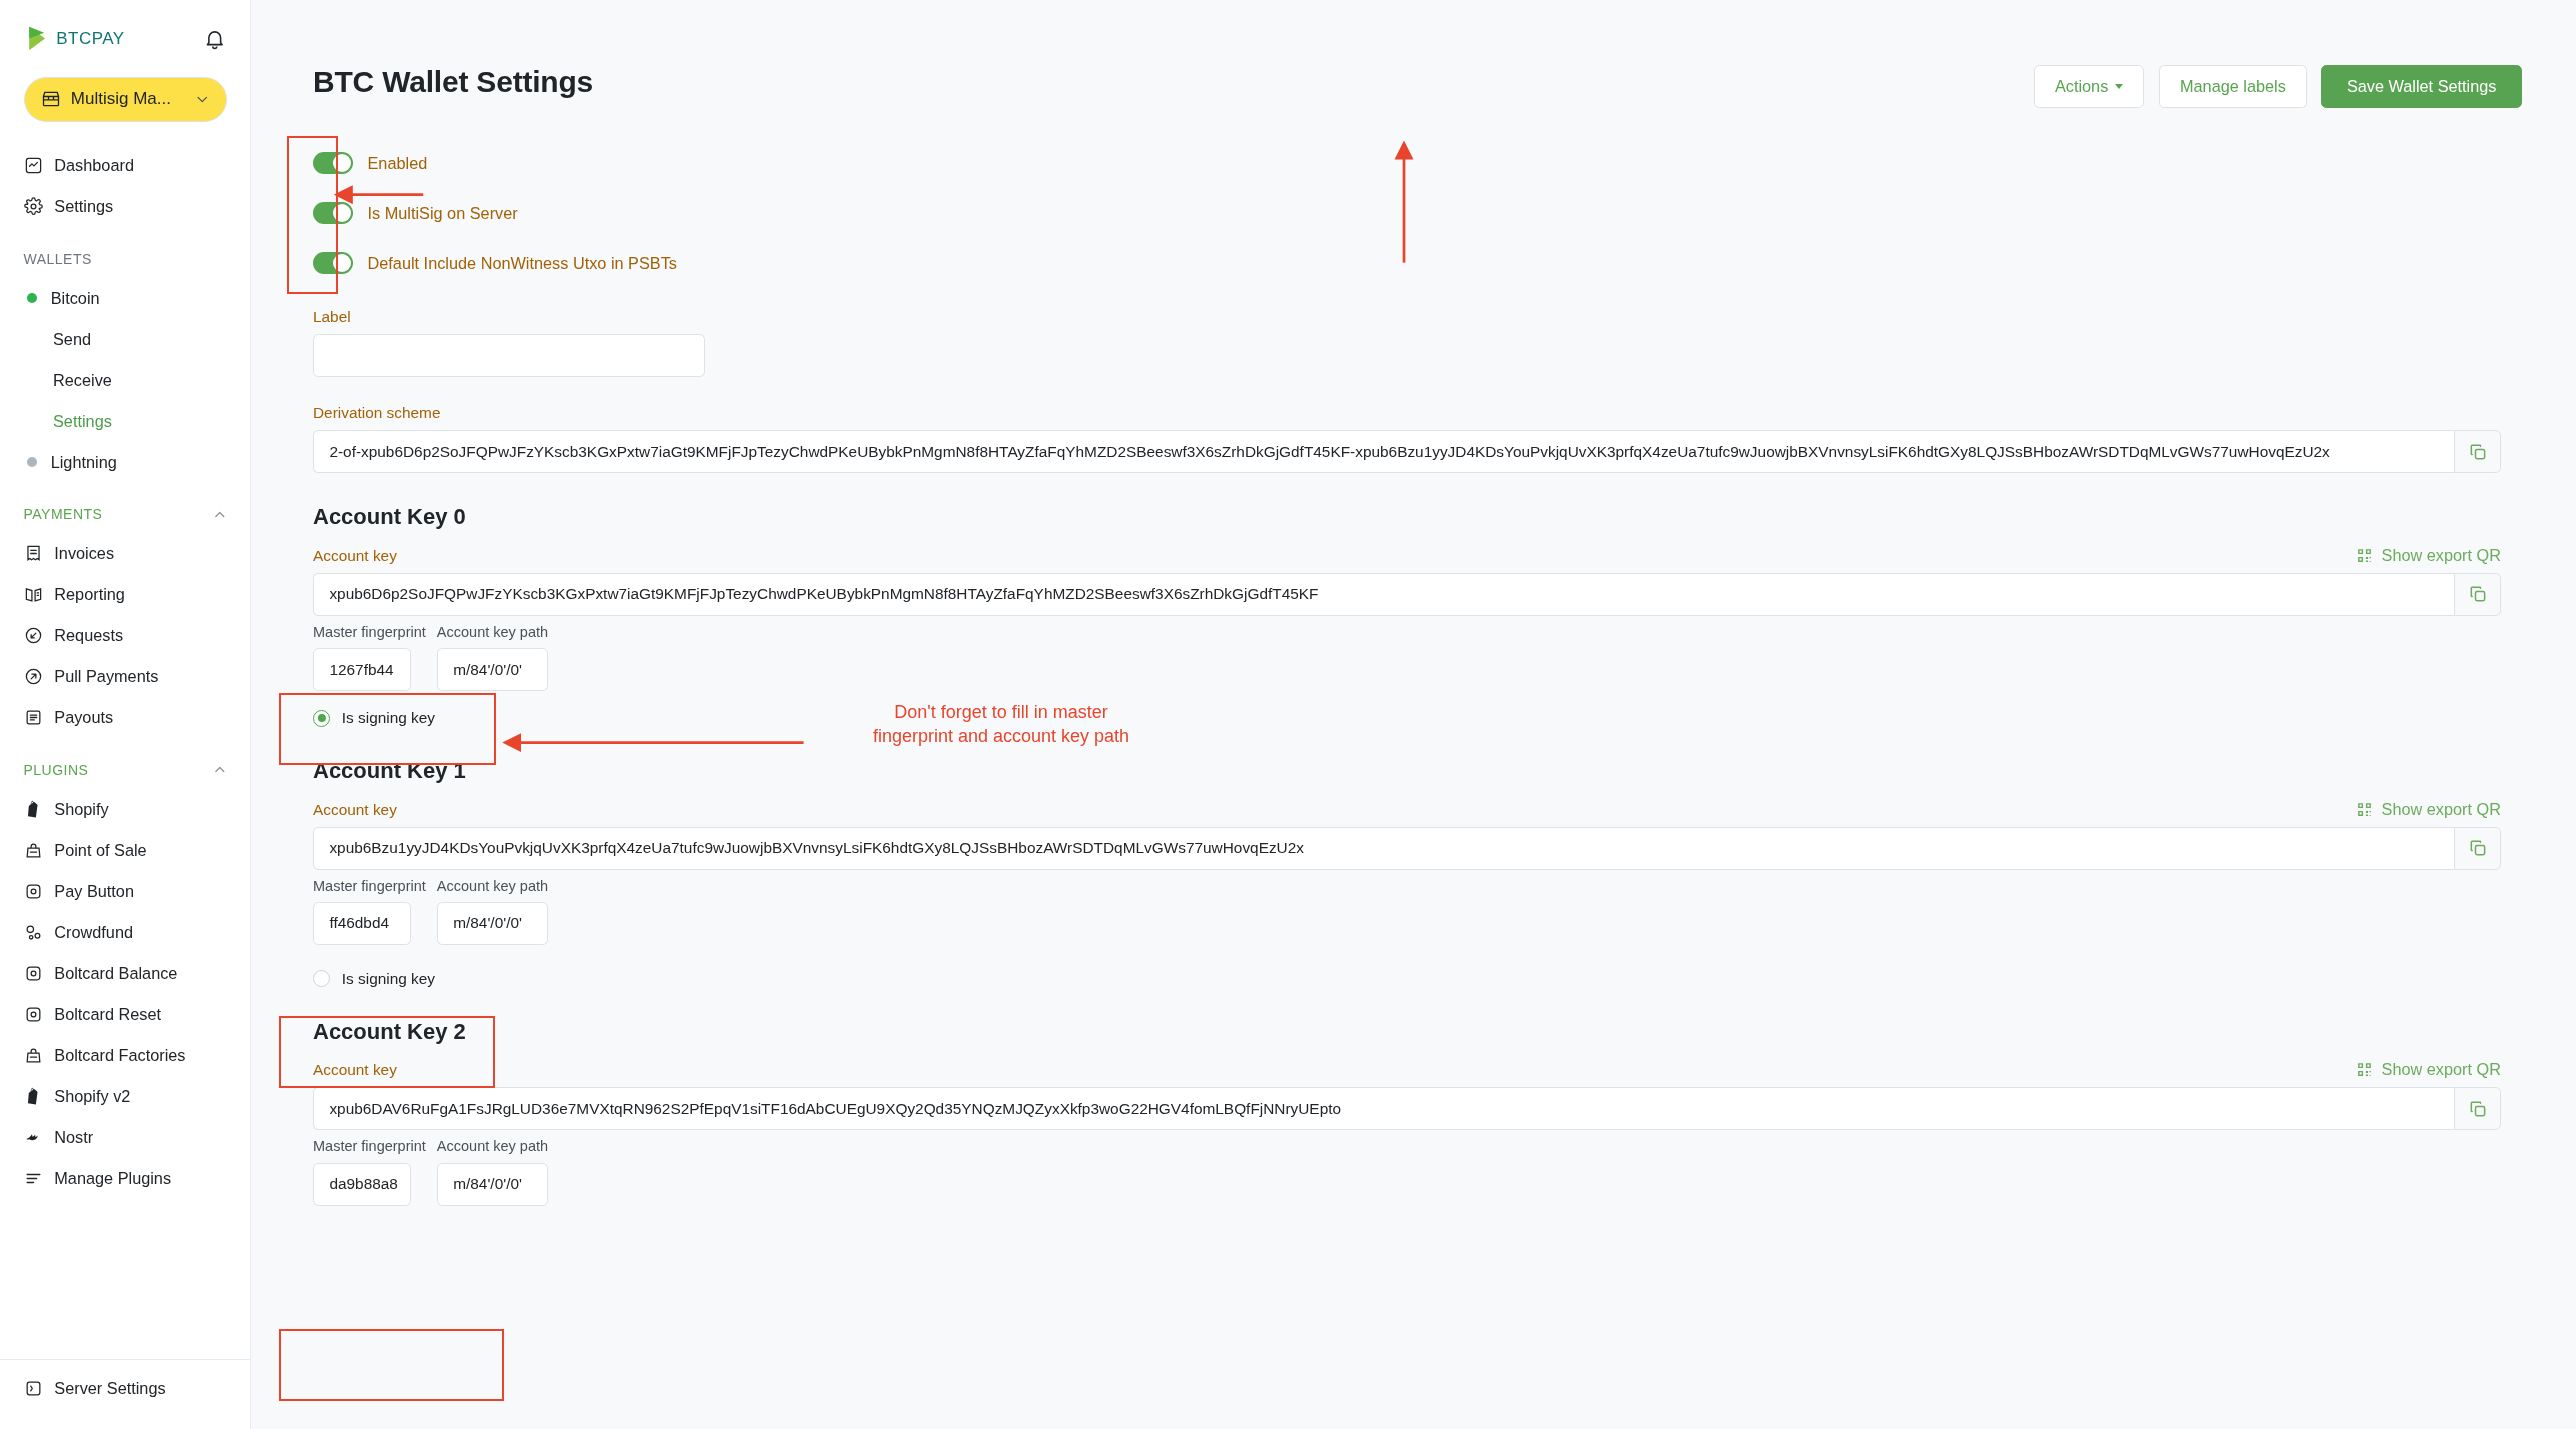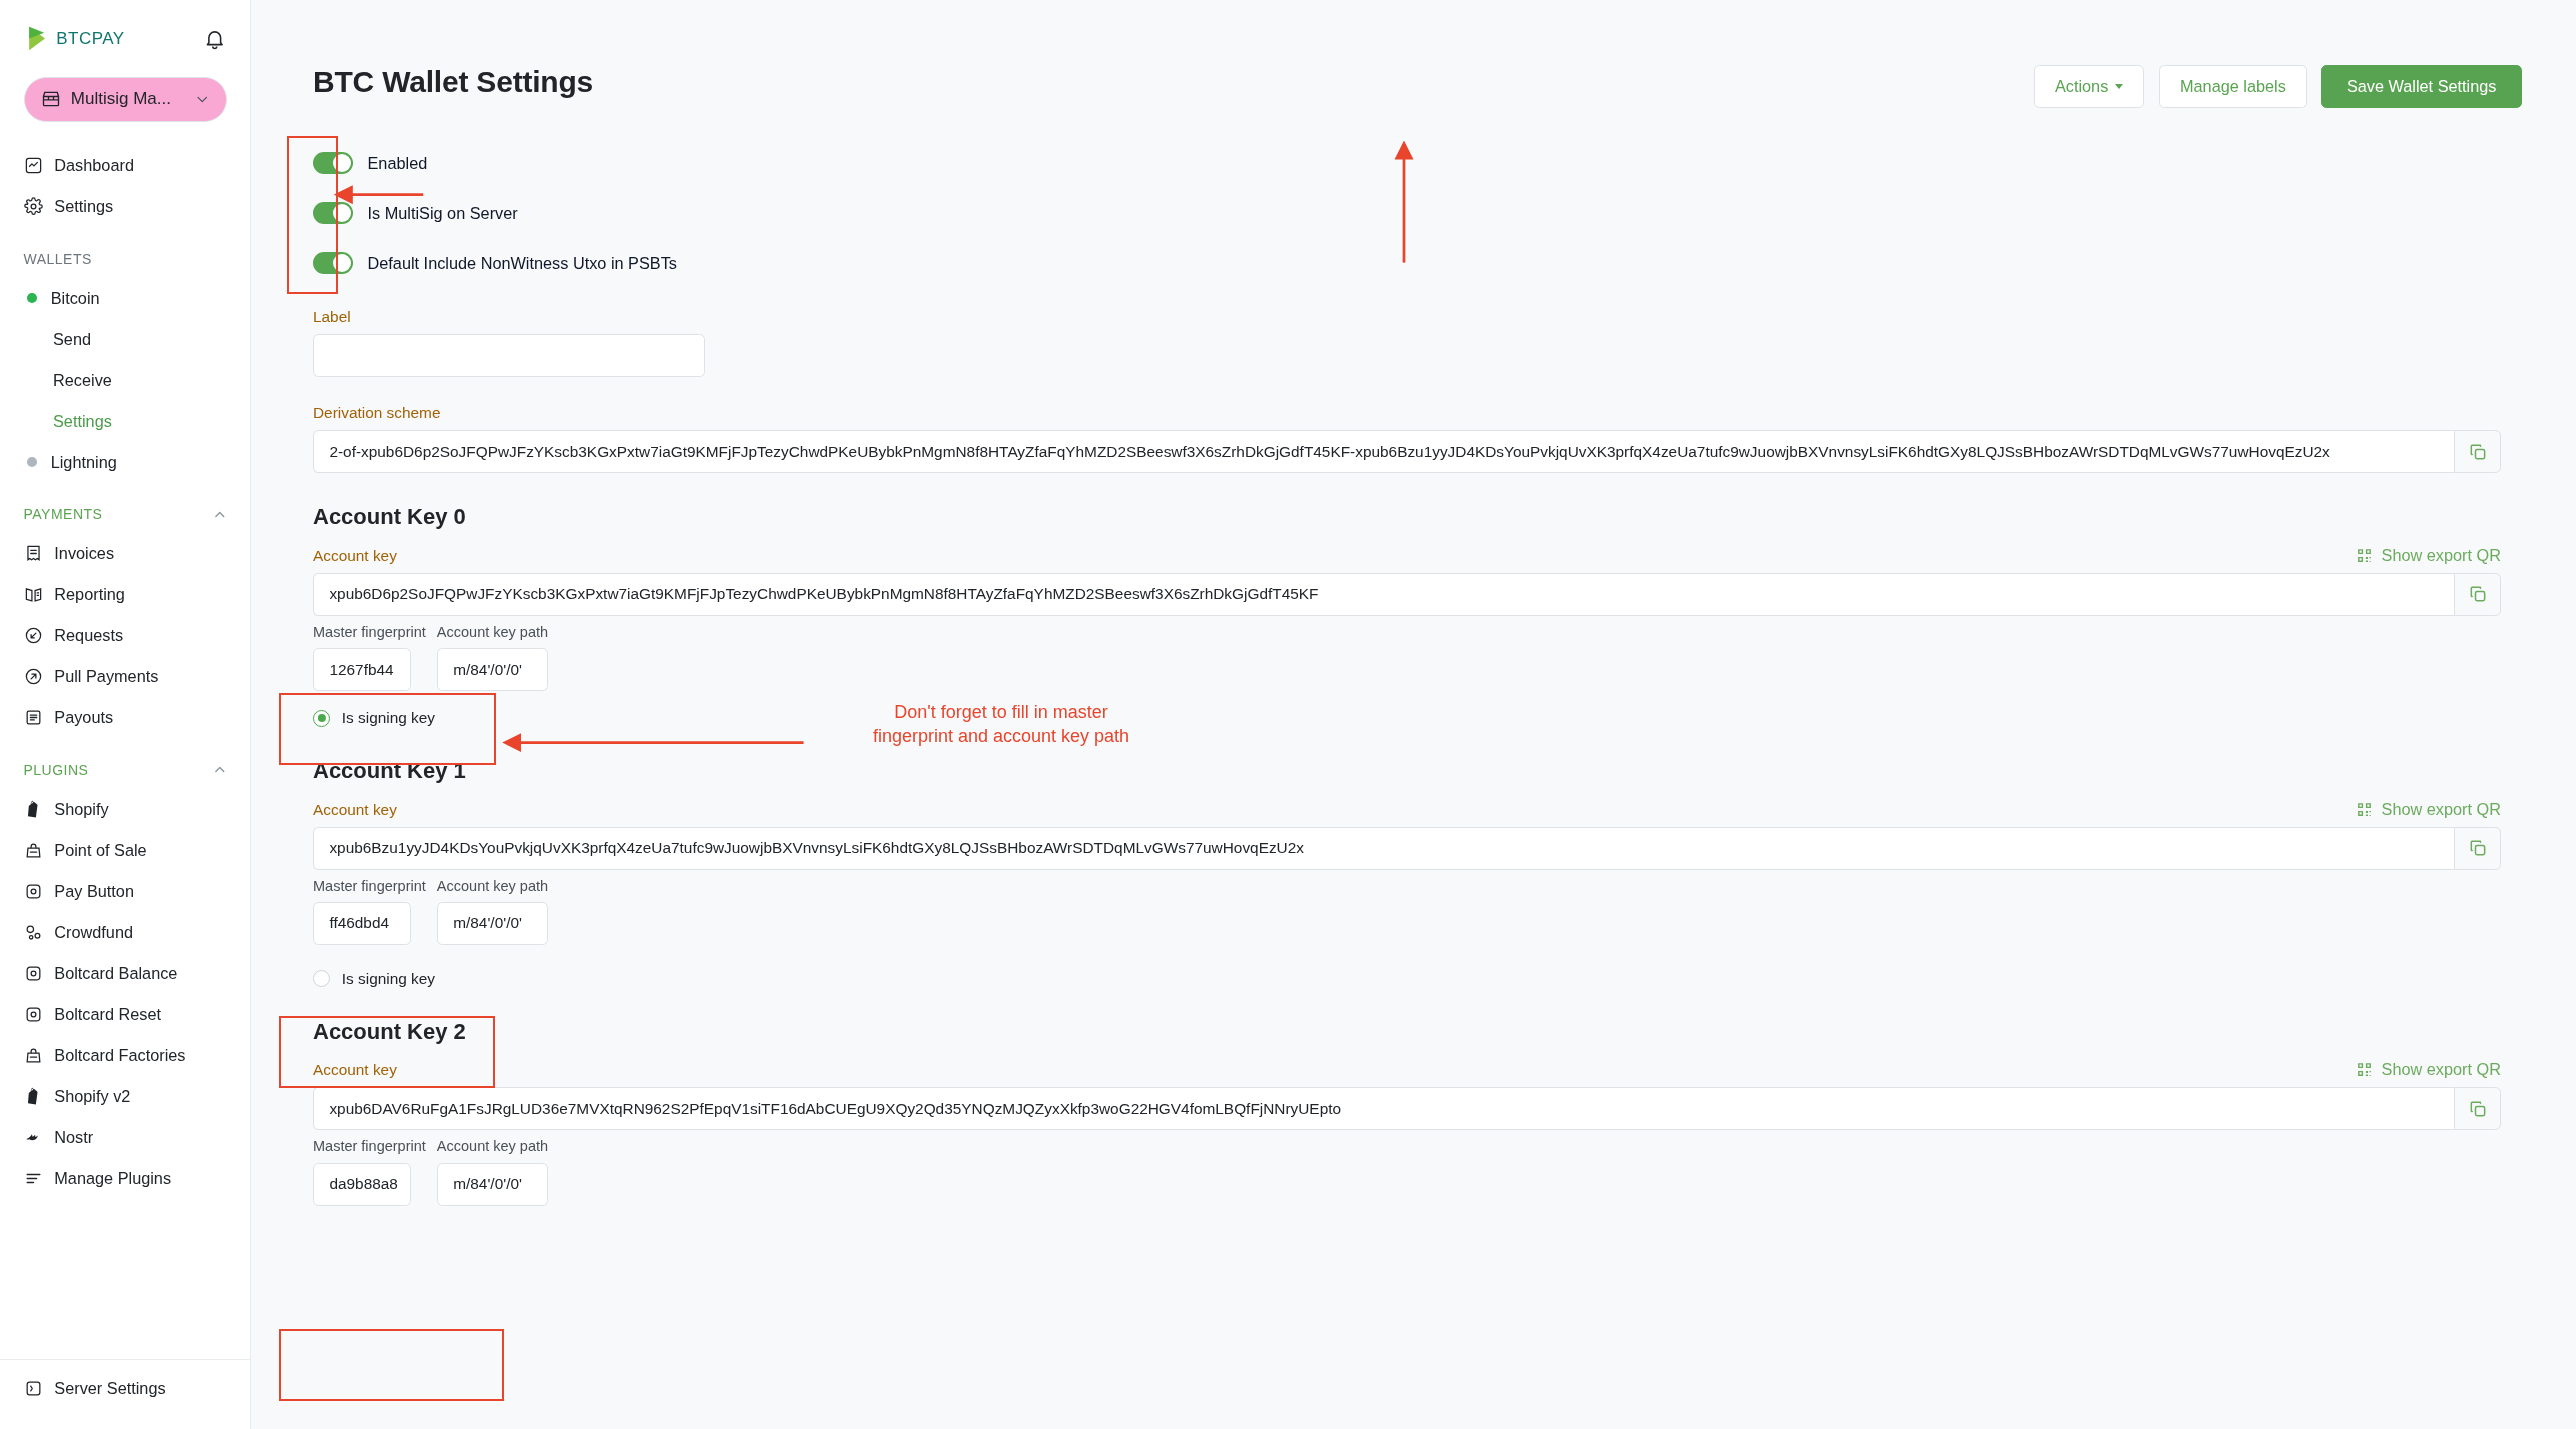--- a/index.html
+++ b/index.html
@@ -29,21 +29,21 @@
   .brand-text { font-size: 17px; letter-spacing: 0.5px; color: #0f766e; font-weight: 400; }
   .bell { width: 23.5px; height: 23.5px; display:block; color:#212529; }
 
   .store-select {
     margin: 22.6px 23.5px 0 23.5px;
     height: 45px;
     border: 0.9px solid #dee2e6;
     border-radius: 22.6px;
     display: flex; align-items: center; gap: 10px;
     padding: 0 16.3px;
-    background:#f9a8d4;
+    background:#fde047;
     cursor: pointer;
   }
   .store-icon { width: 20px; height: 20px; flex:0 0 20px; color:#212529; }
   .store-name { font-size: 17px; color: #212529; font-weight: 500; flex: 1; white-space: nowrap; }
   .chev { width: 14.5px; height: 14.5px; color:#495057; flex:0 0 14.5px; }
 
   .nav { margin-top: 23.5px; flex: 1; overflow: hidden; }
   .nav-item {
     display: flex; align-items: center; gap: 11.8px;
     padding: 0 23.5px; height: 41px;
@@ -94,21 +94,21 @@
   .toggles { margin-top: 30px; position: relative; }
   .toggle-row { display: flex; align-items: center; gap: 14.5px; height: 50px; }
   .switch {
     width: 40px; height: 22px; border-radius: 11px; background: #57a651;
     position: relative; flex: 0 0 40px; cursor: pointer;
   }
   .switch::after {
     content: ""; position: absolute; top: 1.8px; right: 1.8px;
     width: 18px; height: 18px; border-radius: 50%; background: #fff;
   }
-  .toggle-label { font-size: 16.3px; color: #0f172a; }
+  .toggle-label { font-size: 16.3px; color: #a16207; }
 
   
   .field-label { font-size: 15.4px; color: #a16207; margin-bottom: 8.2px; display:block; }
   .input {
     height: 43px; border: 0.9px solid #dee2e6; border-radius: 5.4px; background: #fff;
     display: flex; align-items: center; padding: 0 15.4px;
     font-size: 15.4px; color: #212529; overflow: hidden; white-space: nowrap;
   }
   .input.empty { background:#fff; }
   .label-block { margin-top: 20px; }

